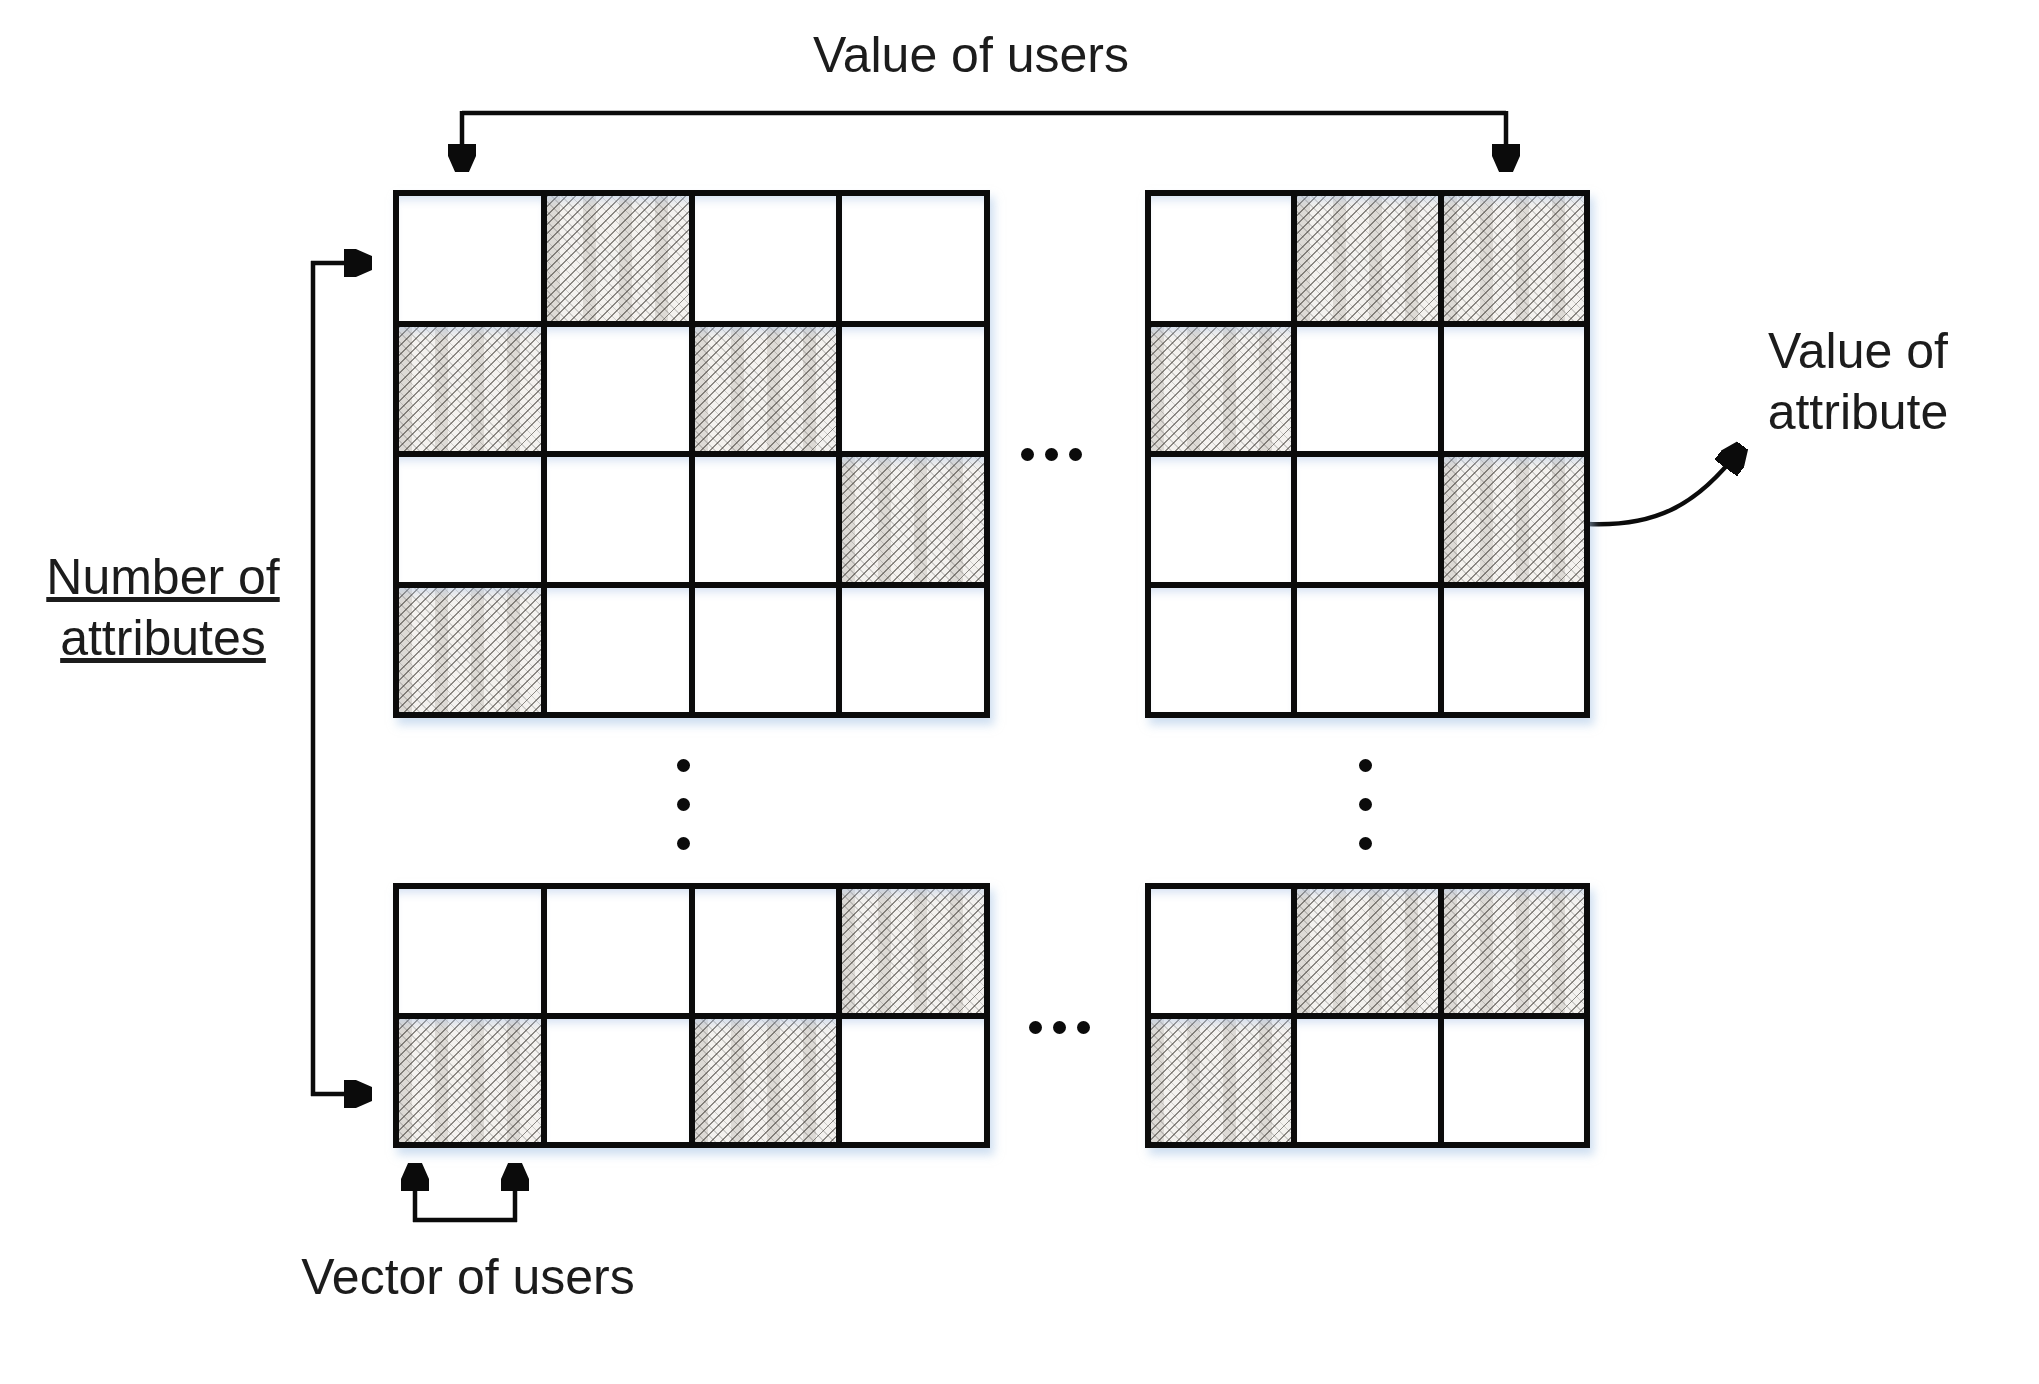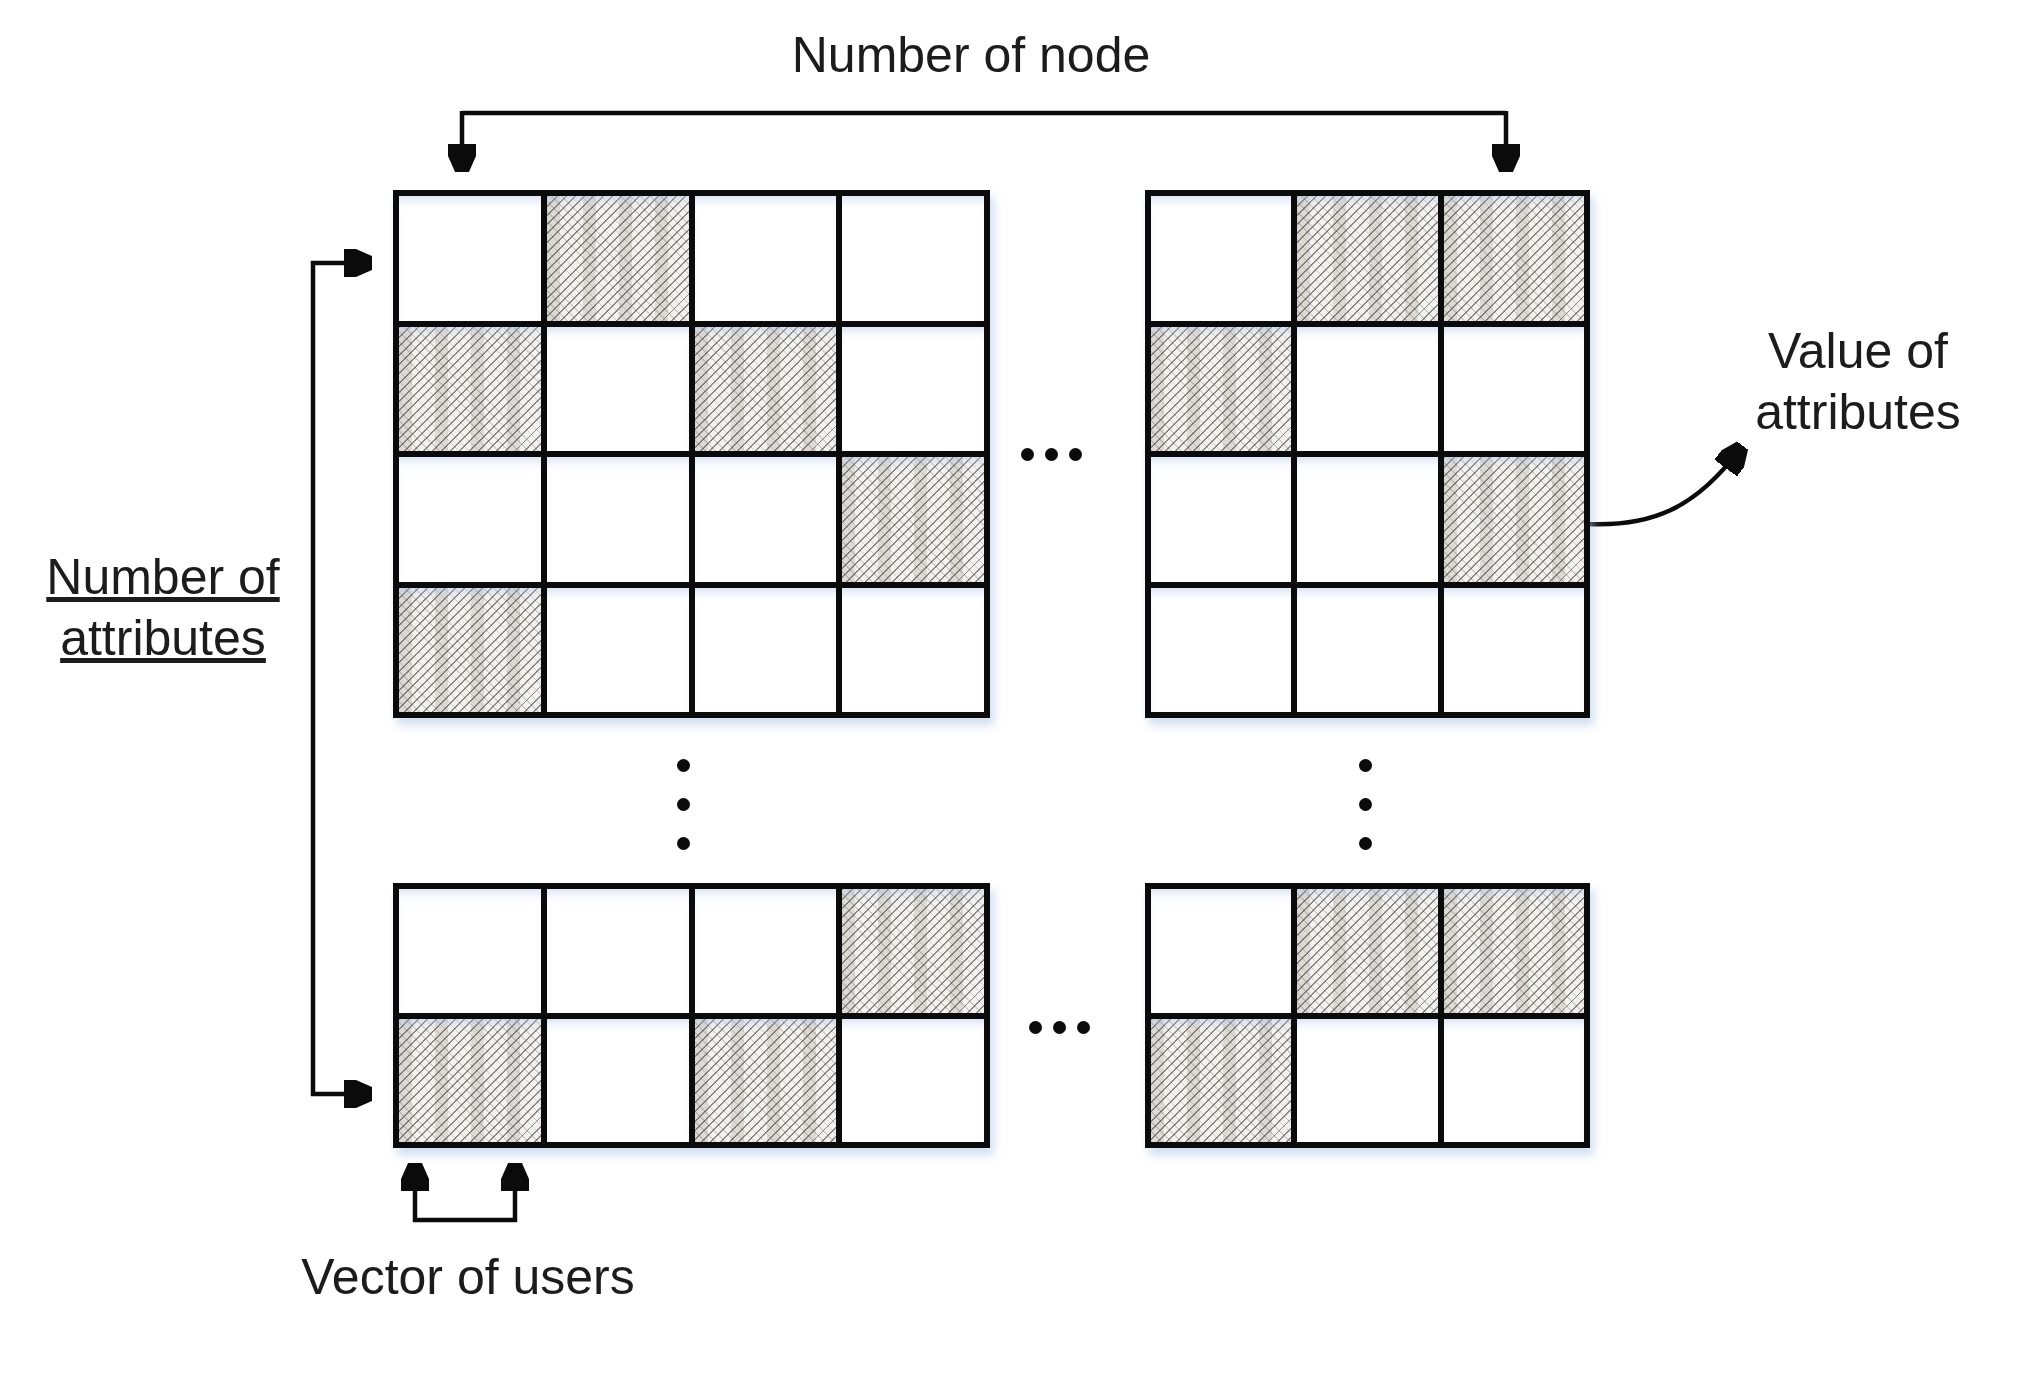--- a/index.html
+++ b/index.html
@@ -144,20 +144,20 @@
       <span class="dot"></span>
       <span class="dot"></span>
       <span class="dot"></span>
     </div>
   <div class="dots dots-v dots-right">
       <span class="dot"></span>
       <span class="dot"></span>
       <span class="dot"></span>
     </div>
 
-  <div class="lbl lbl-users">Number of node</div>
+  <div class="lbl lbl-users">Value of users</div>
   <div class="lbl lbl-attrs">Number of
 attributes</div>
   <div class="lbl lbl-value">Value of
-attributes</div>
+attribute</div>
   <div class="lbl lbl-vector">Vector of users</div>
 
 </div>
 
 </body></html>

